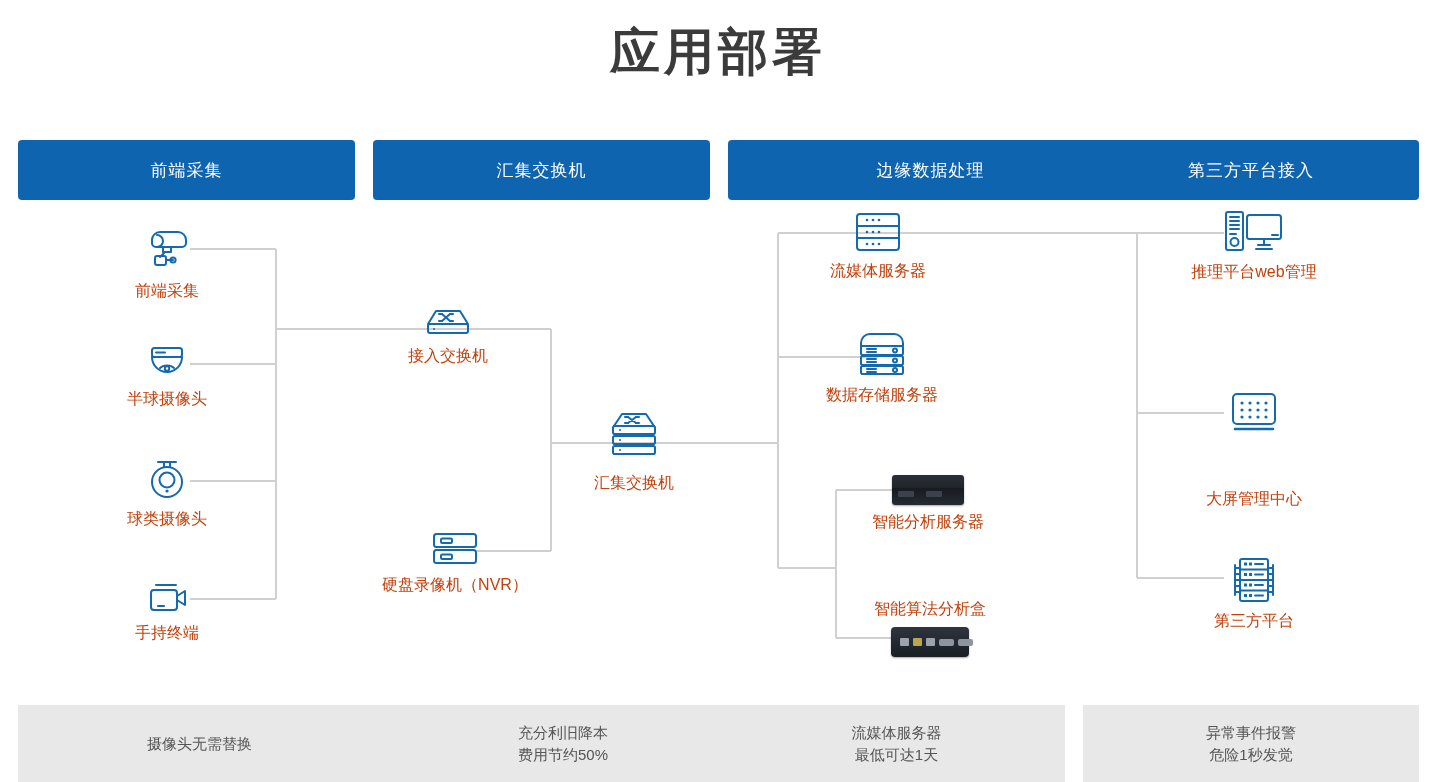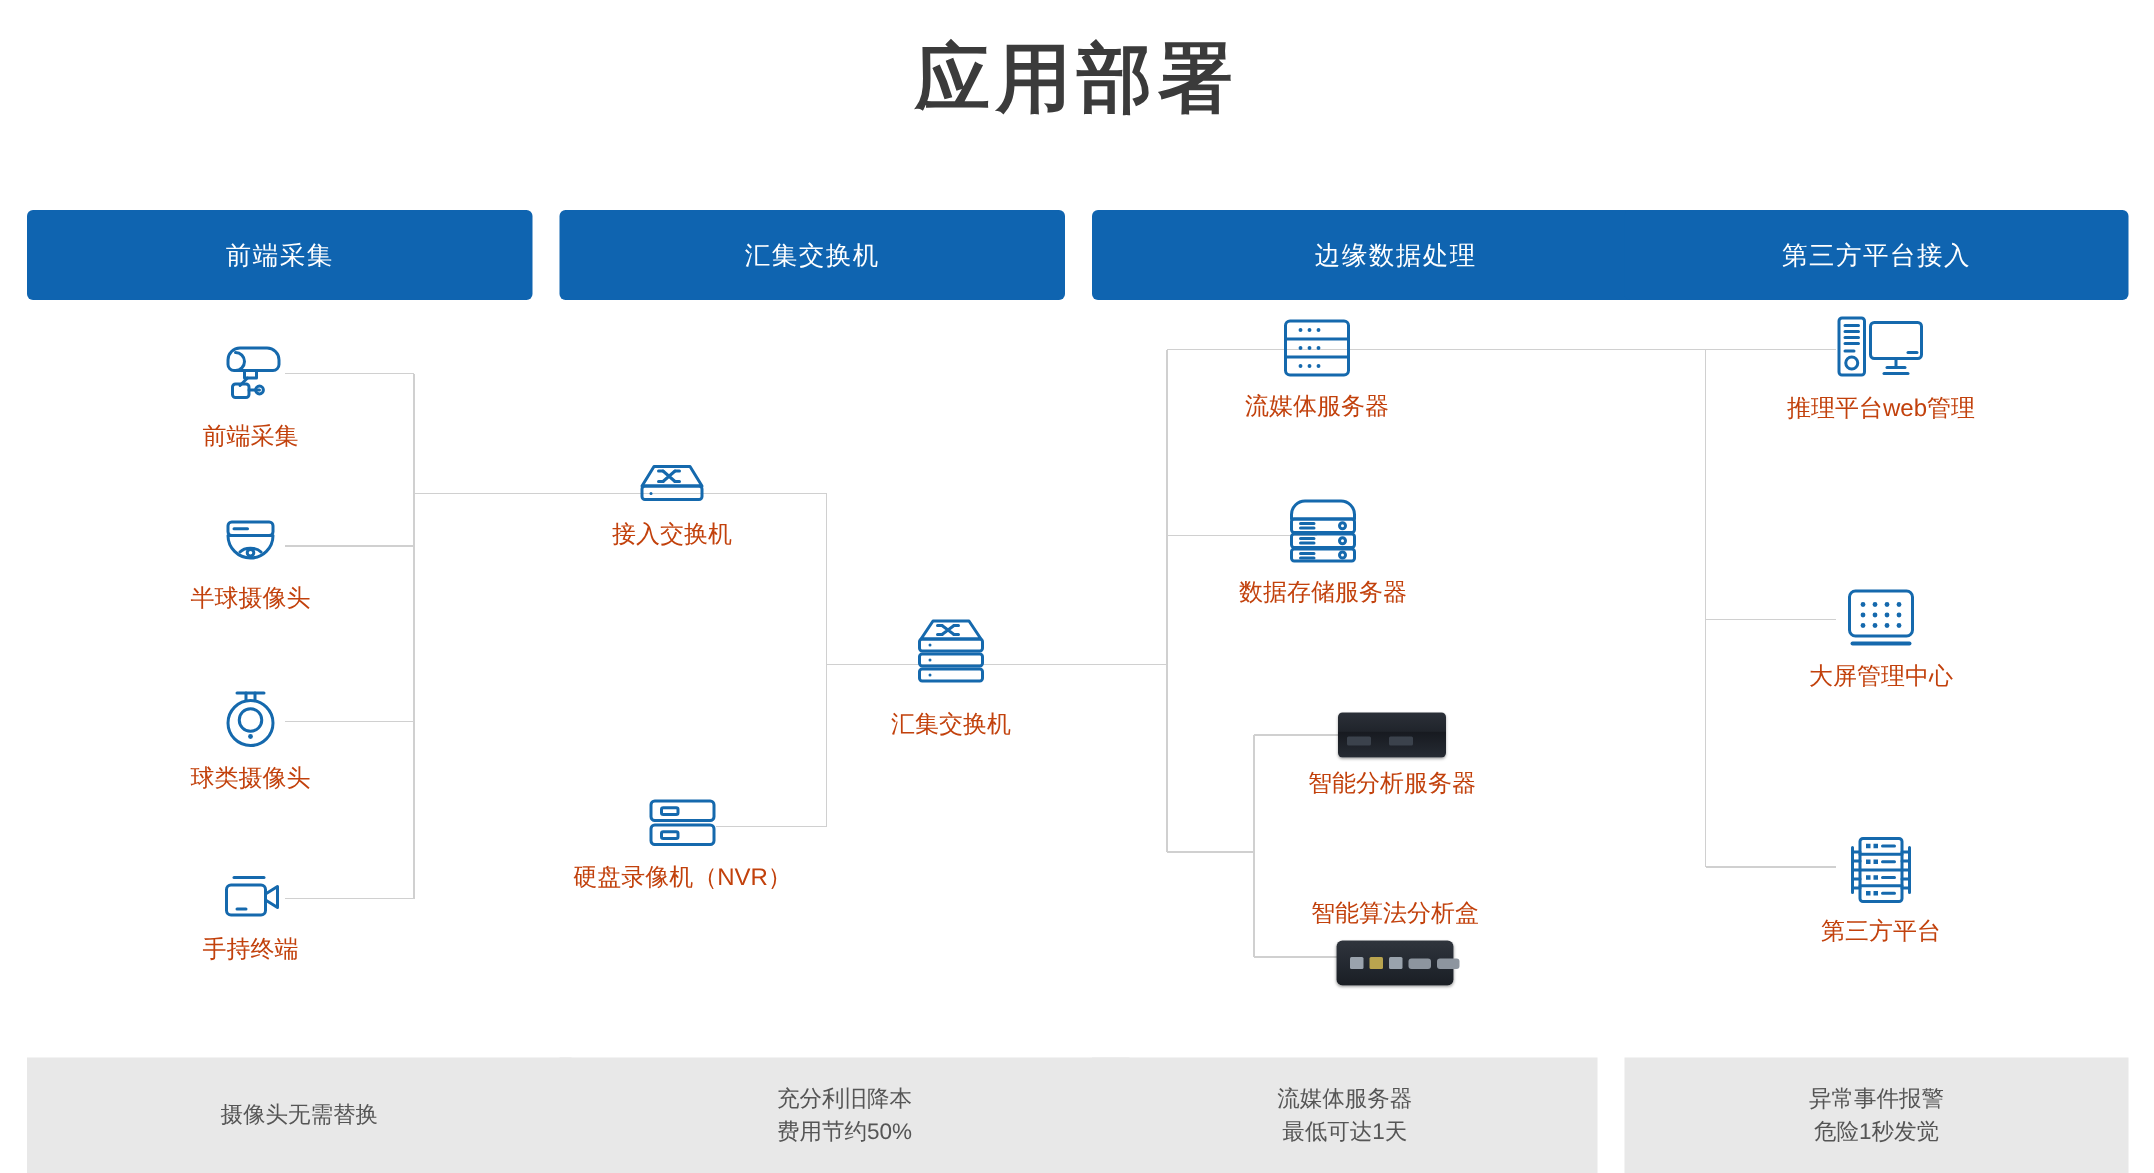--- a/index.html
+++ b/index.html
@@ -294,21 +294,21 @@
       <rect x="29" y="6" width="34" height="24" rx="2.5"></rect>
       <path d="M46 30 v6"></path>
       <path d="M38 40 h16"></path>
       <path d="M40 36 h12"></path>
       <path d="M54 26 h6"></path>
     </svg>
   </span>
   <span class="lbl">推理平台web管理</span>
 </div>
 
-<div class="node" style="left:1174px;top:390px;">
+<div class="node" style="left:1174px;top:390px;gap:48px;">
   <span>
     <svg width="60" height="44" viewBox="0 0 60 44" fill="none" stroke="#1569ad" stroke-width="2" stroke-linecap="round" stroke-linejoin="round">
       <rect x="9" y="4" width="42" height="30" rx="4"></rect>
       <g fill="#1569ad" stroke="none">
         <circle cx="18" cy="13" r="1.6"></circle>
           <circle cx="26" cy="13" r="1.6"></circle>
           <circle cx="34" cy="13" r="1.6"></circle>
           <circle cx="42" cy="13" r="1.6"></circle>
         <circle cx="18" cy="20" r="1.6"></circle>
           <circle cx="26" cy="20" r="1.6"></circle>

